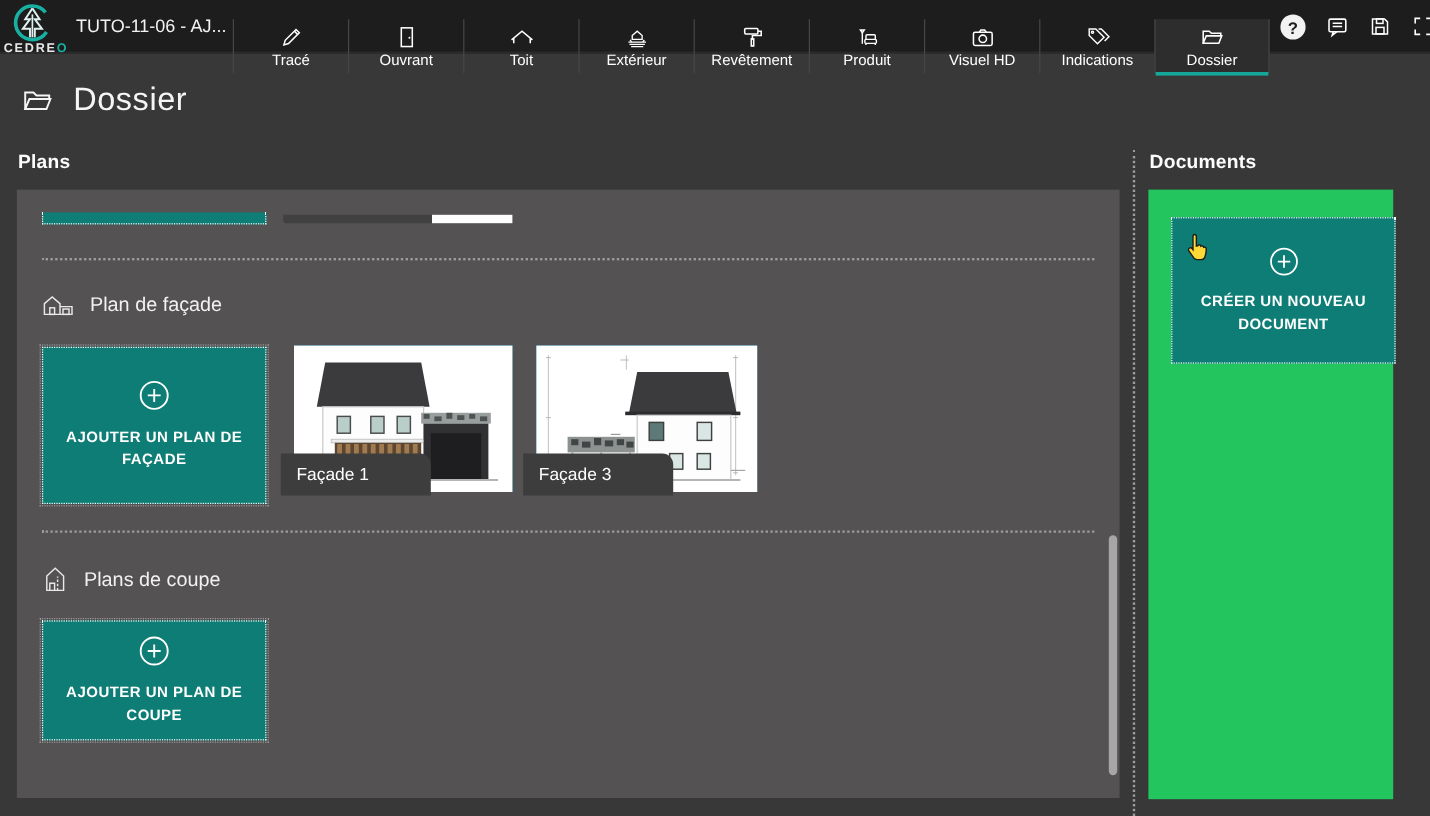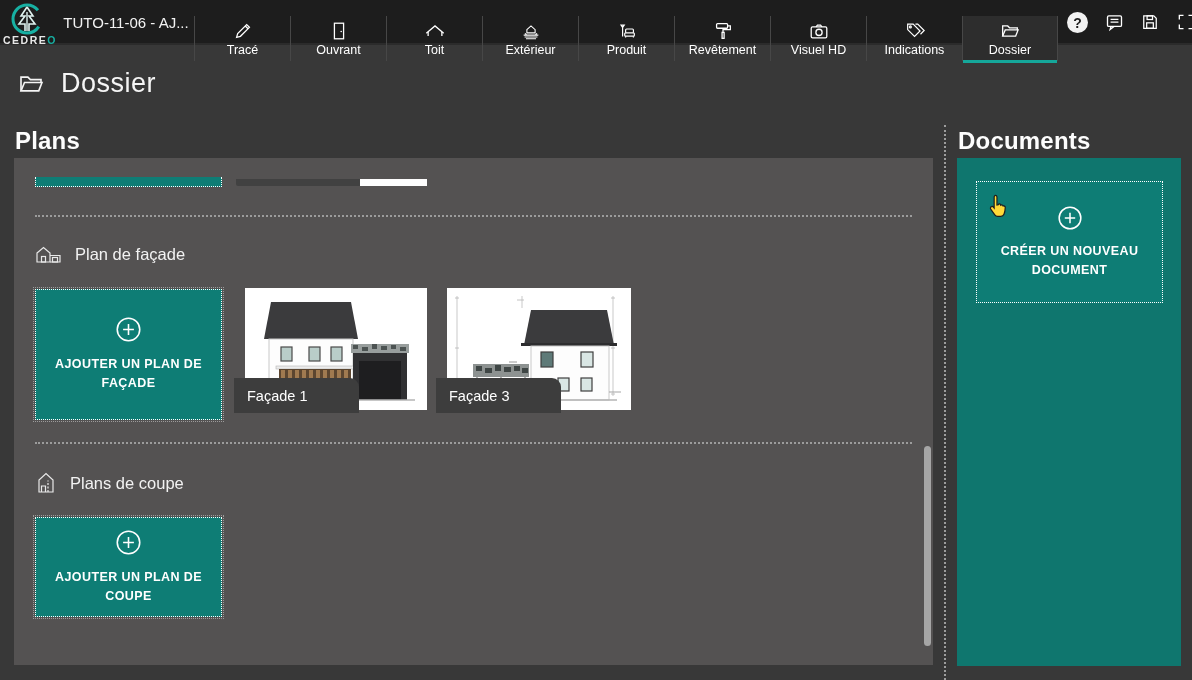--- a/index.html
+++ b/index.html
@@ -20,27 +20,27 @@
   .tab .t-label { font-size:12.5px; color:#fff; margin-top:2px; white-space:nowrap; }
   .tab.active { background:#2d2d2d; }
   .tab.active::after { content:""; position:absolute; left:0; bottom:-2px; width:100%; height:3px; background:#15a79a; }
   .top-actions { position:absolute; top:0; height:45px; left:1056px; width:150px; }
   .t-action { position:absolute; top:12px; cursor:pointer; }
   .help-circle { width:21px; height:21px; border-radius:50%; background:#f2f2f2; color:#1d1d1d; font-size:14px; font-weight:bold; display:flex; align-items:center; justify-content:center; }
 
   
   .page-title { position:absolute; left:15px; top:68px; display:flex; align-items:center; gap:14px; color:#f5f5f5; }
   .page-title .title-text { font-size:27px; font-weight:300; letter-spacing:.5px; }
-  .section-label { position:absolute; top:127px; font-size:24px; color:#fdfdfd; font-weight:bold; letter-spacing:.2px; }
+  .section-label { position:absolute; top:127px; font-size:16px; color:#fdfdfd; font-weight:bold; letter-spacing:.2px; }
   .plans-label { left:15px; }
   .documents-label { left:958px; }
 
   
   .plans-panel { position:absolute; left:14px; top:158px; width:919px; height:507px; background:#545252; overflow:hidden; }
-  .documents-panel { position:absolute; left:957px; top:158px; width:224px; height:508px; background:#0f766e; }
+  .documents-panel { position:absolute; left:957px; top:158px; width:204px; height:508px; background:#22c55e; }
   .v-divider { position:absolute; left:944px; top:125px; height:555px; width:0; border-left:2px dotted #9d9d9d; }
 
   .dotted-sep { position:absolute; left:21px; width:877px; height:0; border-top:2px dotted #9c9c9c; }
 
   
   .sliver-teal { position:absolute; left:21px; top:19px; width:187px; height:10px; background:#0e7d75; border:1px dotted #fff; border-top:none; }
   .sliver-label { position:absolute; left:222px; top:21px; width:124px; height:7px; background:#414141; border-radius:0 0 0 2px; }
   .sliver-img { position:absolute; left:346px; top:21px; width:67px; height:7px; background:#fdfdfd; }
 
   .section-head { position:absolute; left:21px; display:flex; align-items:center; gap:13px; color:#f2f2f2; font-size:16.5px; }
@@ -117,40 +117,40 @@
               <path d="M7.5 10.5 L12 6.5 l4.5 4 v3.5 h-9 z"></path>
               <path d="M4 16.5 h16 M5 18.5 h14 M6.5 20.5 h11"></path>
               <path d="M5.5 14.5 l1.5 2 M18.5 14.5 l-1.5 2"></path>
             </svg>
         </span>
         <span class="t-label">Extérieur</span>
       </div>
 
       <div class="tab">
         <span class="t-icon">
+          <svg width="22" height="22" viewBox="0 0 24 24" fill="none" stroke="#fff" stroke-width="1.4">
+              <rect x="5" y="4" width="12" height="5" rx="1"></rect>
+              <path d="M17 6.5 h3 v4 h-8 v3"></path>
+              <rect x="11" y="13.5" width="2.2" height="6.5"></rect>
+            </svg>
+        </span>
+        <span class="t-label">Revêtement</span>
+      </div>
+
+      <div class="tab">
+        <span class="t-icon">
           <svg width="24" height="22" viewBox="0 0 24 24" fill="none" stroke="#fff" stroke-width="1.3">
               <path d="M5.5 5.5 h3.5 l-1.8 2.6 z"></path>
               <path d="M7.2 8.2 V18"></path>
               <path d="M10.5 14 v-3.2 a1 1 0 011-1 h6.5 a1 1 0 011 1 V14"></path>
               <rect x="9.5" y="14" width="10.5" height="3.6" rx="1"></rect>
               <path d="M10.5 17.6 V19 M19 17.6 V19"></path>
             </svg>
         </span>
         <span class="t-label">Produit</span>
-      </div>
-
-      <div class="tab">
-        <span class="t-icon">
-          <svg width="22" height="22" viewBox="0 0 24 24" fill="none" stroke="#fff" stroke-width="1.4">
-              <rect x="5" y="4" width="12" height="5" rx="1"></rect>
-              <path d="M17 6.5 h3 v4 h-8 v3"></path>
-              <rect x="11" y="13.5" width="2.2" height="6.5"></rect>
-            </svg>
-        </span>
-        <span class="t-label">Revêtement</span>
       </div>
 
       <div class="tab">
         <span class="t-icon">
           <svg width="22" height="22" viewBox="0 0 24 24" fill="none" stroke="#fff" stroke-width="1.4">
               <rect x="3.5" y="7.5" width="17" height="12" rx="1.5"></rect>
               <circle cx="12" cy="13.5" r="3.4"></circle>
               <path d="M8.8 7.5 L10.3 5.5 h3.4 l1.5 2"></path>
             </svg>
         </span>

